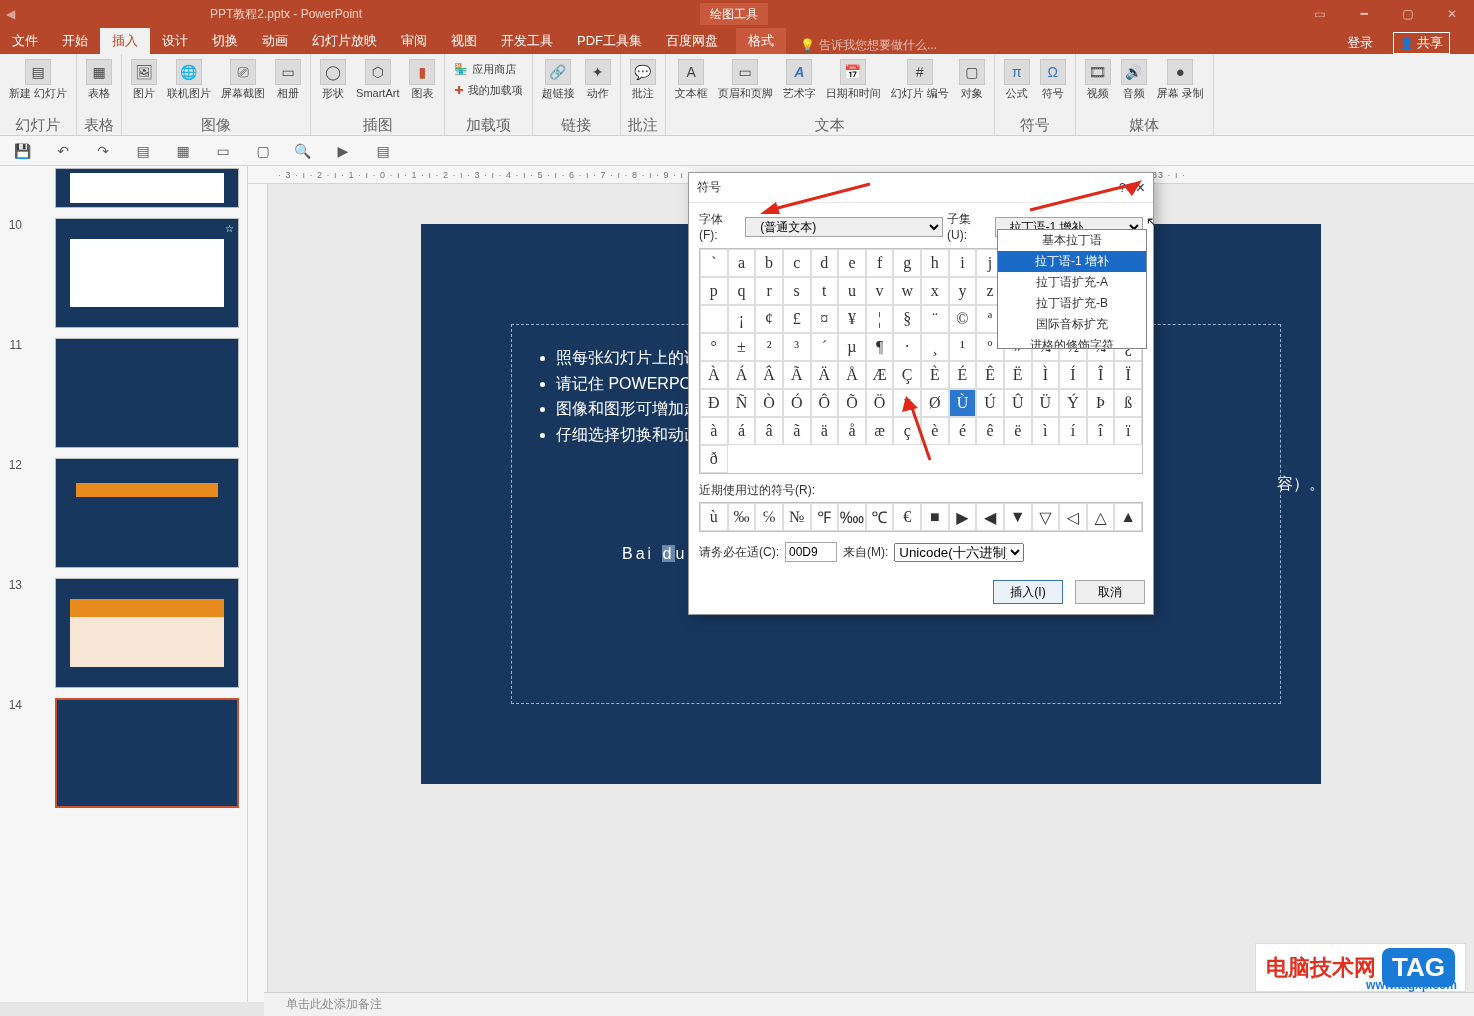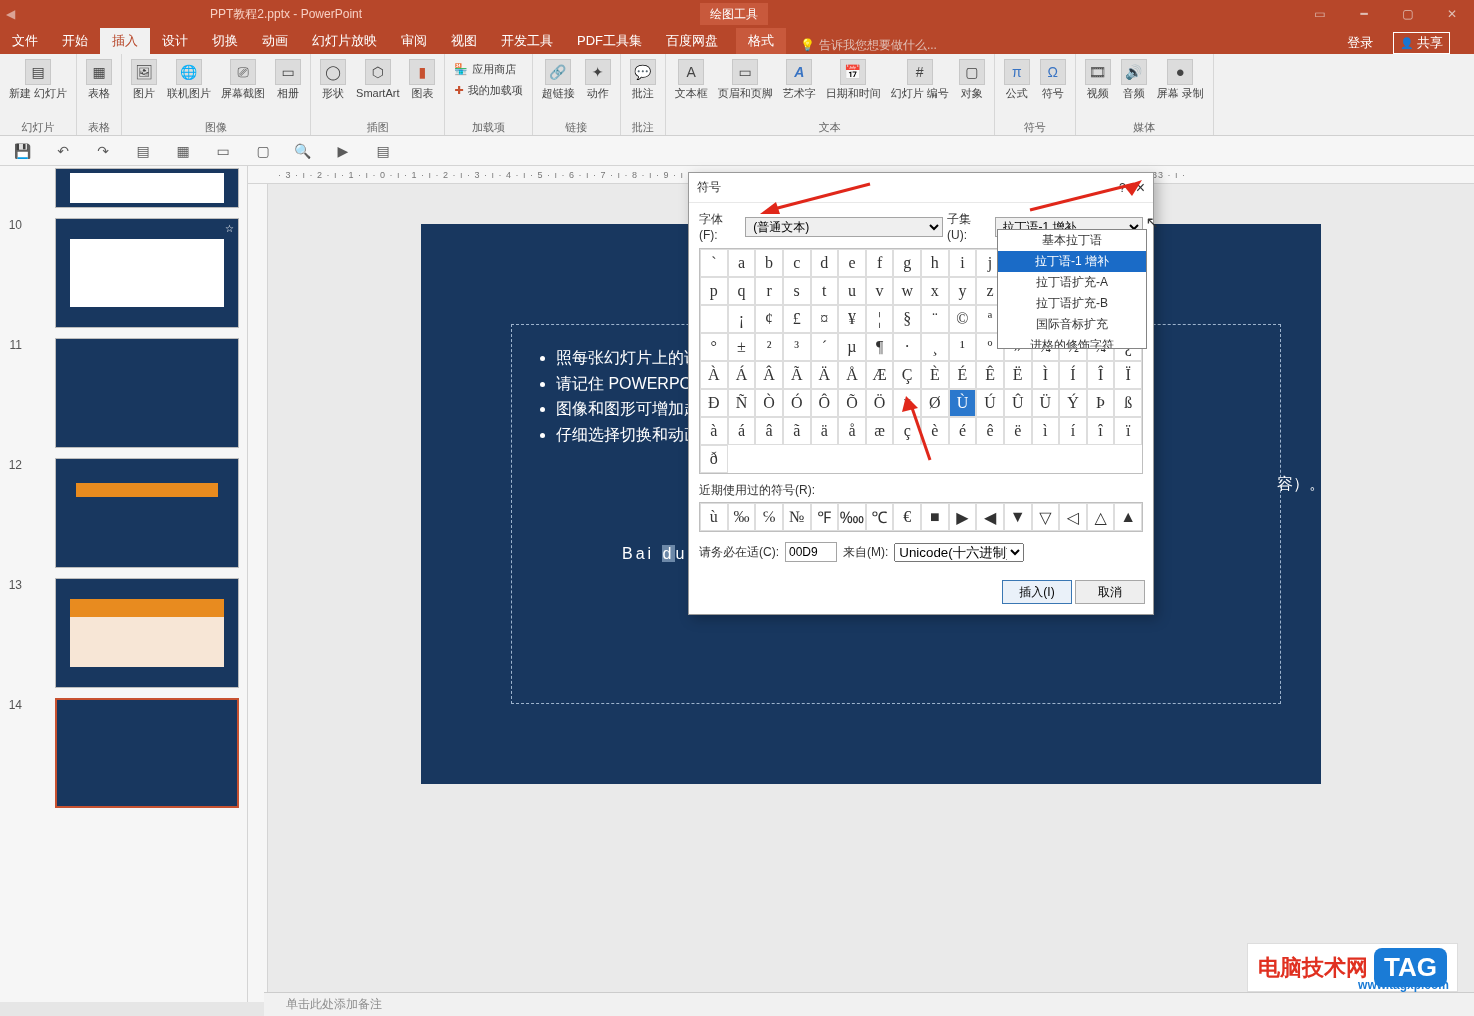--- a/index.html
+++ b/index.html
@@ -15,21 +15,21 @@
 .menubar{background:#b7472a;height:26px;display:flex;align-items:flex-end;color:#fff;font-size:13px;}
 .menubar .tab{padding:4px 12px;cursor:pointer;}
 .menubar .tab.active{background:#f1f1f1;color:#b7472a;}
 .menubar .format{margin-left:6px;padding:4px 12px;background:#c8593c;}
 .menubar .tell{color:#e0bfb5;font-size:12px;margin-left:14px;}
 .menubar .right{margin-left:auto;display:flex;align-items:center;gap:20px;padding-right:24px;}
 
 .ribbon{background:#f1f1f1;height:82px;border-bottom:1px solid #d0d0d0;display:flex;font-size:11px;color:#444;}
 .ribbon .grp{border-right:1px solid #d7d7d7;display:flex;flex-direction:column;align-items:center;padding:3px 6px 0;}
 .ribbon .grp .items{display:flex;gap:4px;height:62px;align-items:flex-start;}
-.ribbon .grp .glabel{font-size:11px;color:#666;margin-top:auto;}
+.ribbon .grp .glabel{font-size:15px;color:#666;margin-top:auto;}
 .ribbon .btn{display:flex;flex-direction:column;align-items:center;gap:2px;padding:2px 3px;cursor:pointer;}
 .ribbon .ico{width:26px;height:26px;background:#dcdcdc;border:1px solid #c8c8c8;display:flex;align-items:center;justify-content:center;font-size:14px;}
 .ribbon .btn span.lab{font-size:11px;text-align:center;line-height:1.1;}
 
 .qbar{background:#f6f6f6;height:30px;border-bottom:1px solid #d4d4d4;display:flex;align-items:center;gap:22px;padding-left:14px;}
 .qbar .qb{width:18px;height:18px;display:flex;align-items:center;justify-content:center;color:#5b5b5b;font-size:14px;}
 
 .main{display:flex;height:836px;}
 .thumbs{width:248px;background:#f6f6f6;border-right:1px solid #d4d4d4;overflow:hidden;padding-top:4px;}
 .thumb{display:flex;margin:2px 8px 10px 4px;gap:29px;}
@@ -48,38 +48,38 @@
 .baidu .cursor{background:#6c88a8;padding:0 1px;}
 
 .notesbar{height:24px;background:#f1f1f1;border-top:1px solid #ccc;font-size:12px;color:#8e8e8e;padding-left:22px;display:flex;align-items:center;position:absolute;bottom:0;left:264px;right:0;}
 
 .dialog{position:absolute;left:688px;top:172px;width:466px;background:#fff;border:1px solid #9a9a9a;box-shadow:4px 4px 12px rgba(0,0,0,.25);font-size:12px;color:#333;}
 .dialog .dtitle{height:30px;display:flex;align-items:center;justify-content:space-between;padding:0 8px;border-bottom:1px solid #e8e8e8;}
 .dialog .dtitle .dr{display:flex;gap:10px;align-items:center;}
 .dialog .dbody{padding:8px 10px;}
 .dlrow{display:flex;align-items:center;gap:4px;margin-bottom:6px;}
 .dlrow label{font-size:12px;}
-.dlrow select{font-size:12px;height:20px;border:1px solid #a5a5a5;padding:0 3px;}
+.dlrow select{font-size:12px;height:20px;border:1px solid #a5a5a5;padding:0 10px;}
 .grid{border:1px solid #bfbfbf;display:grid;grid-template-columns:repeat(16,1fr);font-size:16px;}
 .grid span{border:0.5px solid #ddd;height:28px;display:flex;align-items:center;justify-content:center;cursor:pointer;font-family:"Times New Roman",serif;}
 .grid span.sel{background:#2b78cd;color:#fff;}
 .recent{border:1px solid #bfbfbf;display:grid;grid-template-columns:repeat(16,1fr);font-size:16px;margin-top:3px;}
 .recent span{border:0.5px solid #ddd;height:28px;display:flex;align-items:center;justify-content:center;font-family:"Times New Roman",serif;}
-.dfooter{display:flex;justify-content:flex-end;gap:3px;padding:10px 8px 10px;}
+.dfooter{display:flex;justify-content:flex-end;gap:12px;padding:10px 8px 10px;}
 .dfooter button{width:70px;height:24px;border:1px solid #a7a7a7;background:#eee;font-size:12px;cursor:pointer;}
 .dfooter button.primary{border:1px solid #3a77b3;background:#eaf1f9;}
 .subset-pop{position:absolute;right:6px;top:56px;width:150px;background:#fff;border:1px solid #858585;font-size:12px;max-height:120px;overflow-y:auto;}
 .subset-pop div{padding:2px 6px;text-align:center;}
 .subset-pop div.hl{background:#1a6bc7;color:#fff;}
 
 .arrow{position:absolute;pointer-events:none;}
 .arrow.red svg line{stroke:#e0271a;stroke-width:3;}
 .arrow.red svg polygon{fill:#e0271a;}
 
-.wm{position:absolute;right:16px;bottom:24px;background:#fff;padding:4px 10px;border:1px solid #ddd;display:flex;align-items:center;gap:6px;font-weight:bold;}
+.wm{position:absolute;right:8px;bottom:24px;background:#fff;padding:4px 10px;border:1px solid #ddd;display:flex;align-items:center;gap:6px;font-weight:bold;}
 .wm .cn{color:#e03020;font-size:22px;}
 .wm .tag{background:#1a7bd6;color:#fff;font-size:26px;padding:4px 10px;border-radius:8px;}
 .wm .url{position:absolute;bottom:-1px;right:8px;color:#1a7bd6;font-size:12px;}
 </style>
 </head>
 <body>
 
 <div class="titlebar">
   <div class="tbleft">
     <span style="opacity:.5">◀</span>

